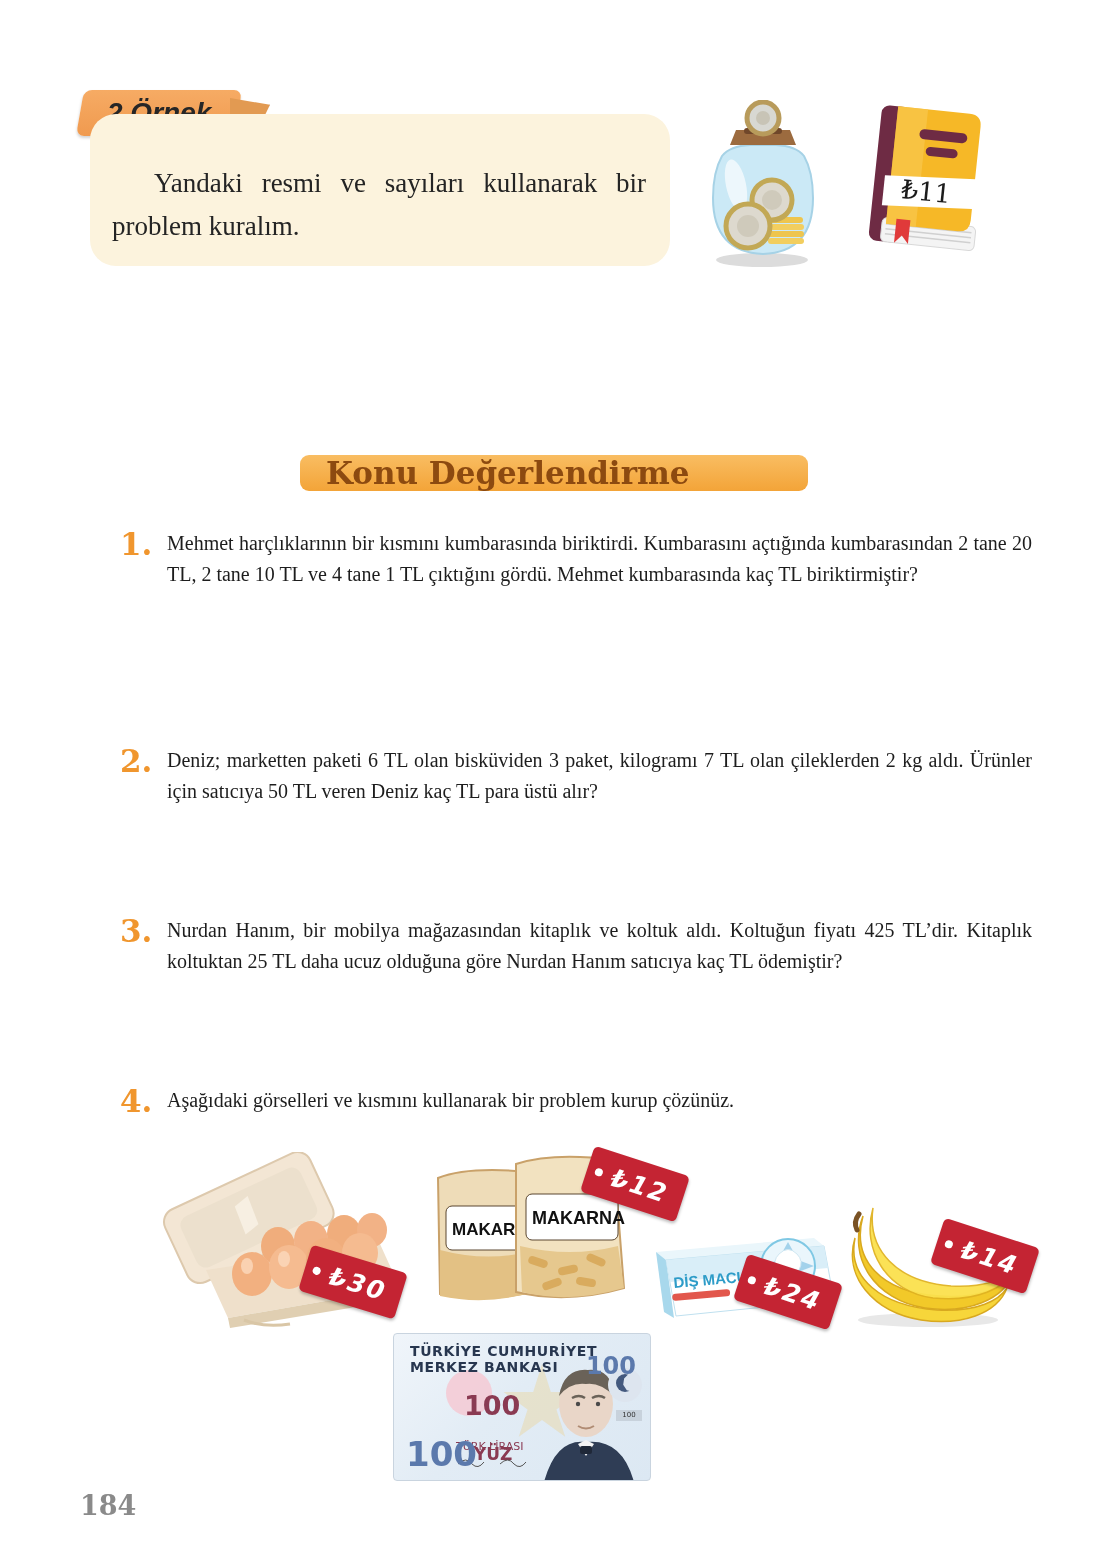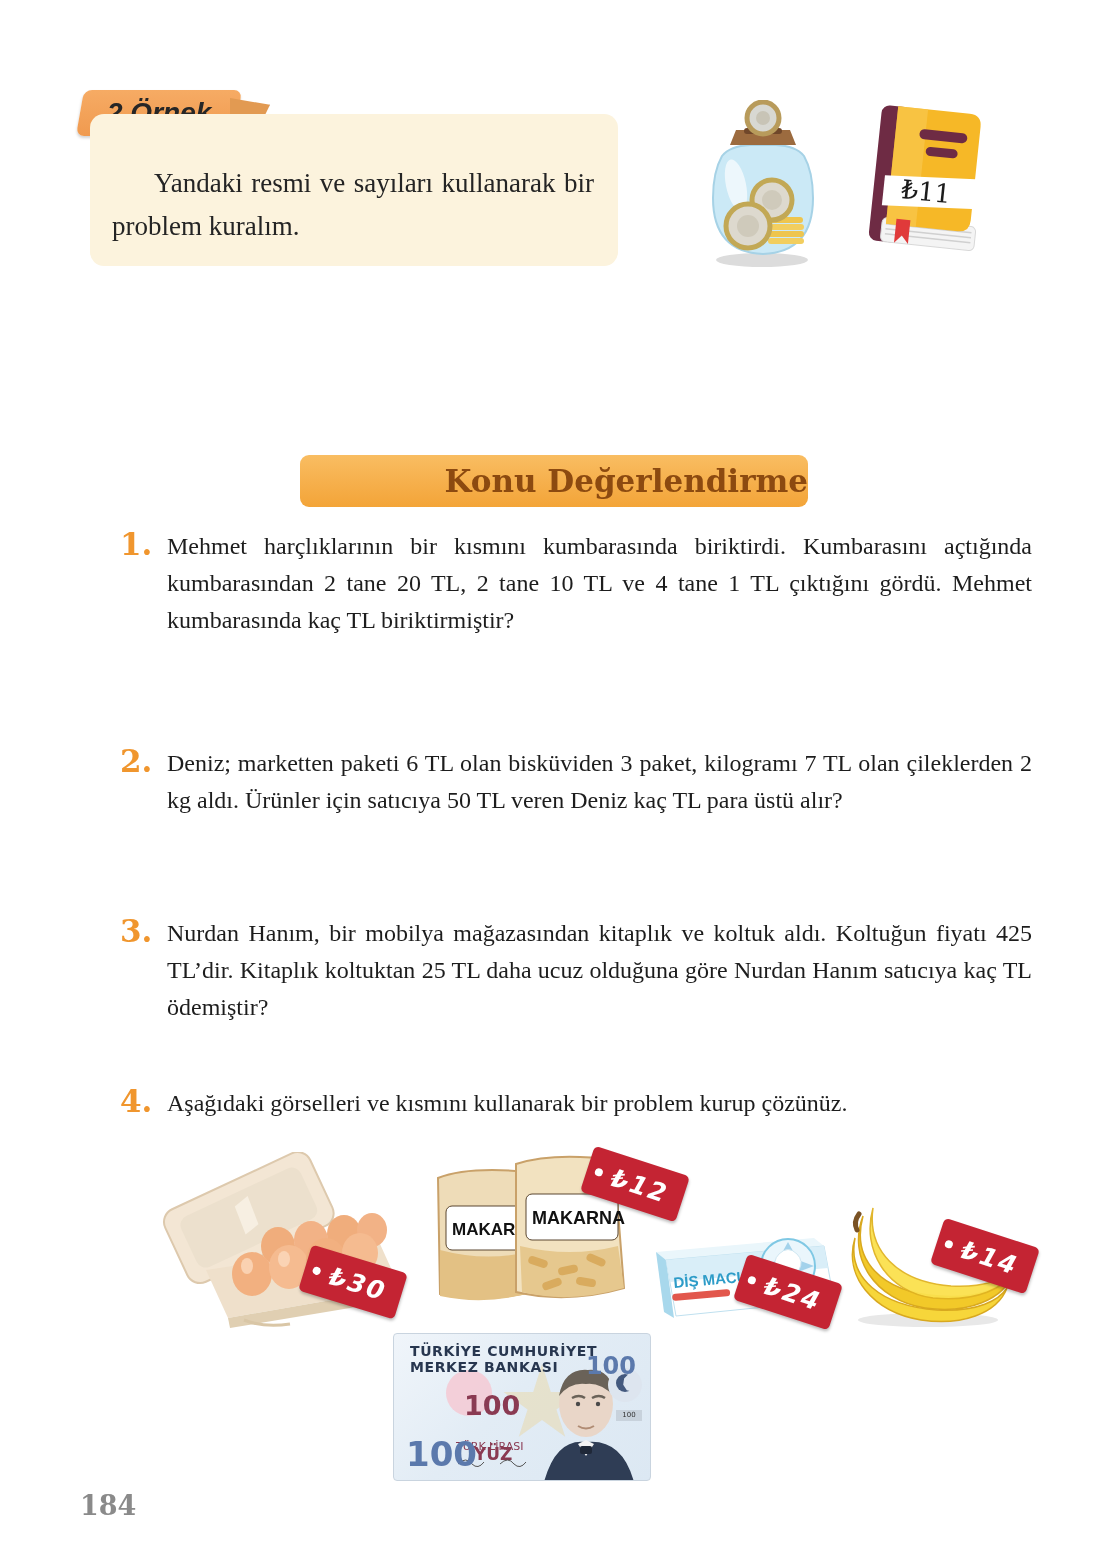--- a/index.html
+++ b/index.html
@@ -21,51 +21,51 @@
     transform:skewX(10deg); font-family:"Liberation Sans",sans-serif;
     font-style:italic; font-weight:bold; font-size:28px; color:#262626;
   }
   .badge-fold {
     position:absolute; left:150px; top:10px; width:40px; height:38px;
     background:#e29a52; clip-path:polygon(0 0, 100% 18%, 62% 100%, 0 78%);
     box-shadow:1px 2px 2px rgba(0,0,0,.2);
   }
   
   .example-box {
-    position:absolute; left:90px; top:114px; width:528px; height:152px;
-    background:#fcf3dd; border-radius:14px;
+    position:absolute; left:90px; top:114px; width:580px; height:152px;
+    background:#fcf3dd; border-radius:26px;
   }
   .example-box p {
     padding:48px 24px 0 22px; font-size:27px; line-height:1.6;
     text-align:justify; text-indent:42px; color:#242424;
   }
   
   .lead {
     position:absolute; left:85px; top:282px; width:948px;
     font-size:28px; line-height:1.55; text-align:justify; text-indent:46px;
     color:#1d1d1d;
   }
   
   .banner {
-    position:absolute; left:300px; top:455px; width:508px; height:52px;
+    position:absolute; left:300px; top:455px; width:508px; height:36px;
     border-radius:9px; background:linear-gradient(180deg,#f9bd62,#f3a438);
-    display:flex; align-items:center; justify-content:flex-end;padding-left:26px;
+    display:flex; align-items:center; justify-content:flex-start;padding-left:26px;
   }
   .banner span {
     font-family:"DejaVu Serif", serif; font-weight:bold; font-size:31px;
     color:#8c4a10;
   }
   
   .question { position:absolute; left:120px; width:912px; }
   .q-num {
     position:absolute; left:0; top:-2px; font-family:"DejaVu Serif",serif;
     font-weight:bold; font-size:31px; color:#f0962e;
   }
   .q-text {
-    margin-left:47px; font-size:24px; line-height:1.55; text-align:justify;
+    margin-left:47px; font-size:20px; line-height:1.55; text-align:justify;
     color:#1d1d1d;
   }
   .q1 { top:528px; } .q2 { top:745px; } .q3 { top:915px; } .q4 { top:1085px; }
   
   .art { position:absolute; }
   .tag {
     position:absolute; width:100px; height:48px; background:#c42433;
     border-radius:5px; display:flex; align-items:center; justify-content:center;
     box-shadow:1px 2px 3px rgba(0,0,0,.25);
   }

